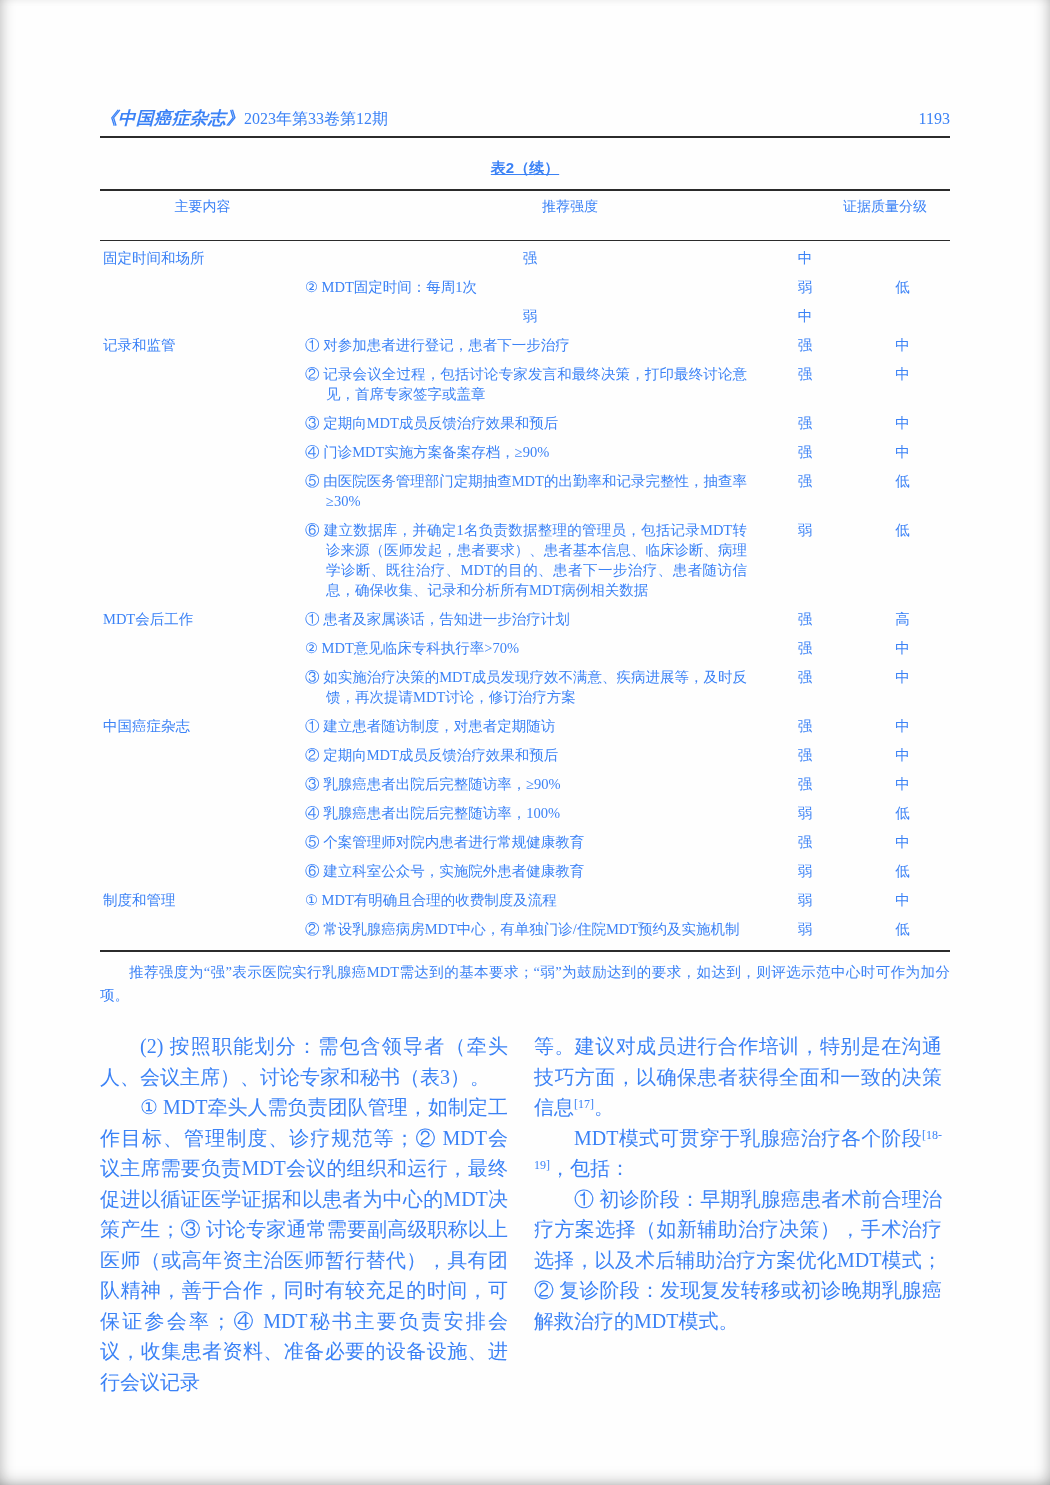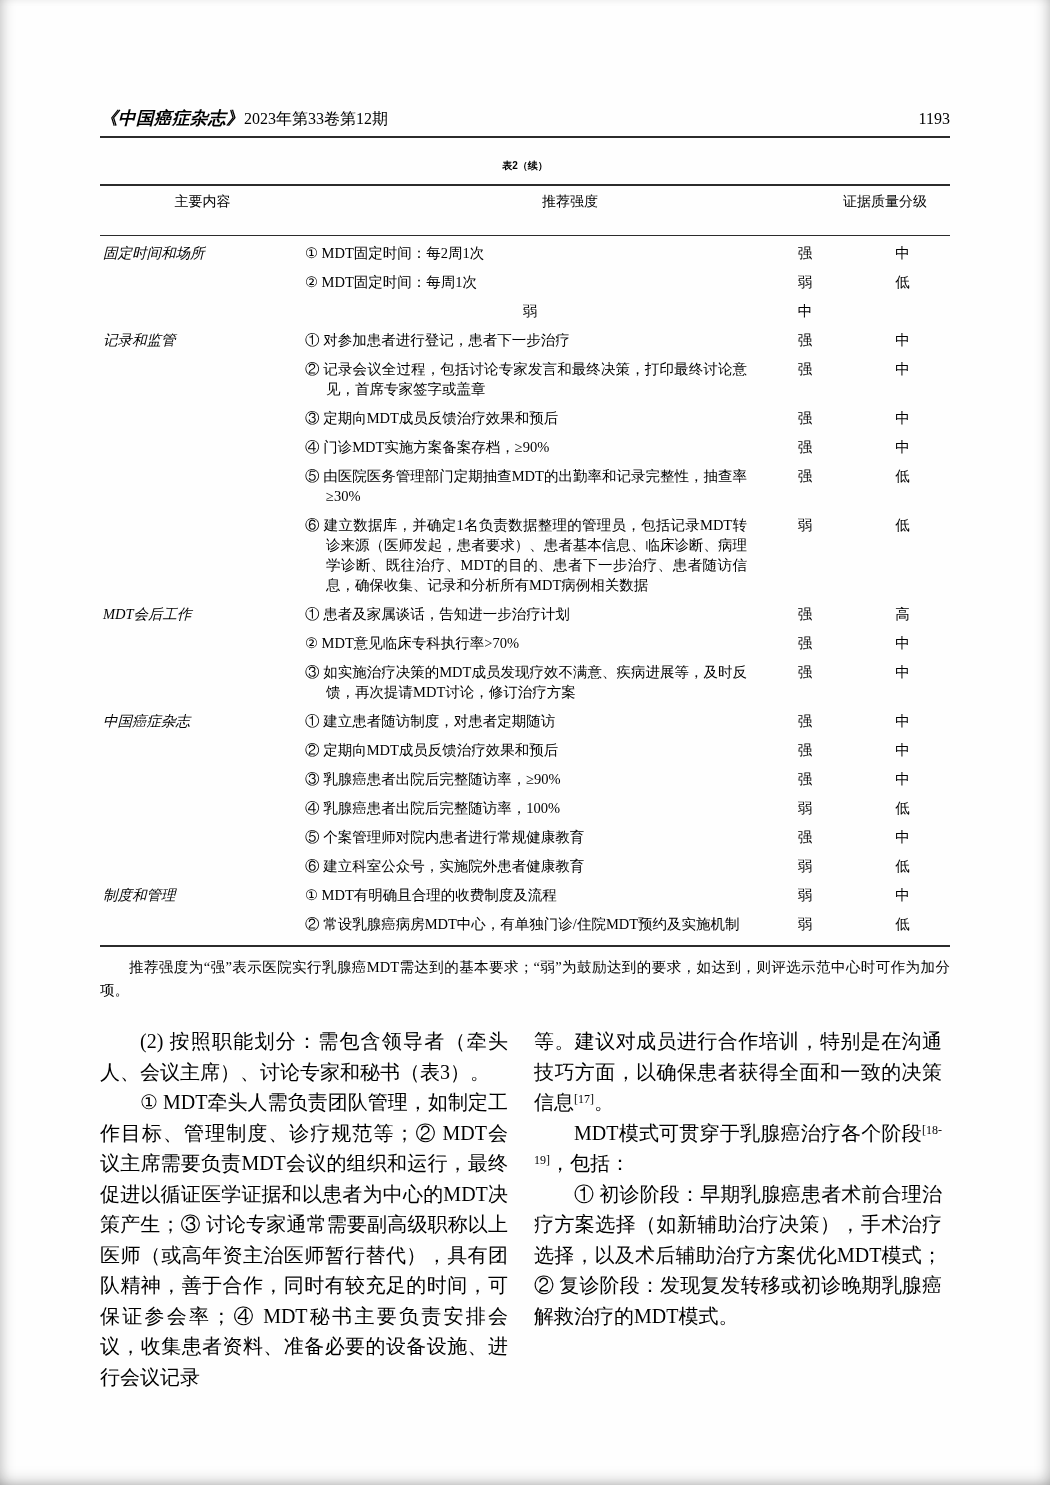--- a/index.html
+++ b/index.html
@@ -9,21 +9,21 @@
   }
   .page {
     position: relative;
     width: 1050px;
     height: 1485px;
     margin: 0 auto;
     background: #fefefe;
     box-sizing: border-box;
     padding: 106px 100px 0 100px;
     font-family: "Liberation Serif", "DejaVu Serif", serif;
-    color: #000000;
+    color: #3b82f6;
     box-shadow: inset 10px 0 14px -8px rgba(0,0,0,.22),
                 inset -10px 0 14px -8px rgba(0,0,0,.22),
                 inset 0 -12px 16px -10px rgba(0,0,0,.25);
     overflow: hidden;
   }
   
   .page-header {
     display: flex;
     justify-content: space-between;
     align-items: baseline;
@@ -36,23 +36,24 @@
     font-size: 17.5px;
     letter-spacing: 0.5px;
   }
   .issue-info { font-size: 16px; }
   .page-number { font-size: 16px; }
 
   
   .table-title {
     text-align: center;
     font-weight: bold;
-    font-size: 10px;
+    font-size: 15px;
     margin: 21px 0 11px 0;
     font-family: "Liberation Sans", "DejaVu Sans", sans-serif;
+    text-decoration: underline;
   }
   .std-table {
     border-top: 2.5px solid #2b2b2b;
     border-bottom: 2.5px solid #2b2b2b;
   }
   .table-head {
     display: grid;
     grid-template-columns: 205px 450px 100px 95px;
     border-bottom: 1.3px solid #2b2b2b;
     padding: 7px 0 24px 0;
@@ -62,21 +63,21 @@
   .th { text-align: center; }
   .table-body { padding: 3px 0 6px 0; }
   .t-row {
     display: grid;
     grid-template-columns: 205px 450px 100px 95px;
     padding: 4px 0 5px 0;
     font-size: 14.5px;
     line-height: 20px;
     align-items: start;
   }
-  .td.c1 { padding-left: 3px; font-style: italic; }
+  .td.c1 { padding-left: 3px; }
   .td.c2 { padding-left: 1.45em; text-indent: -1.45em; padding-right: 8px; text-align: justify; }
   .td.c3, .td.c4 { text-align: center; }
 
   .footnote {
     font-size: 14.5px;
     line-height: 23px;
     margin: 9px 0 0 0;
     text-indent: 2em;
     text-align: justify;
   }
@@ -120,21 +121,20 @@
 
   <div class="std-table">
     <div class="table-head" id="table-head">
         <div class="th c1">主要内容</div>
         <div class="th c3">推荐强度</div>
         <div class="th c4">证据质量分级</div>
       </div>
     <div class="table-body" id="table-body">
         <div class="t-row">
           <div class="td c1">固定时间和场所</div>
-          <div class="td c2">① MDT固定时间：每2周1次</div>
           <div class="td c3">强</div>
           <div class="td c4">中</div>
         </div>
         <div class="t-row">
           <div class="td c1"></div>
           <div class="td c2">② MDT固定时间：每周1次</div>
           <div class="td c3">弱</div>
           <div class="td c4">低</div>
         </div>
         <div class="t-row">

